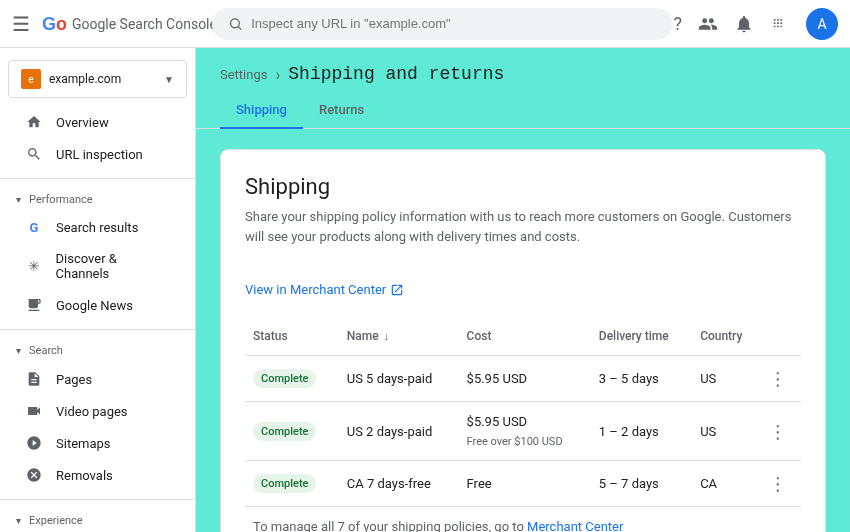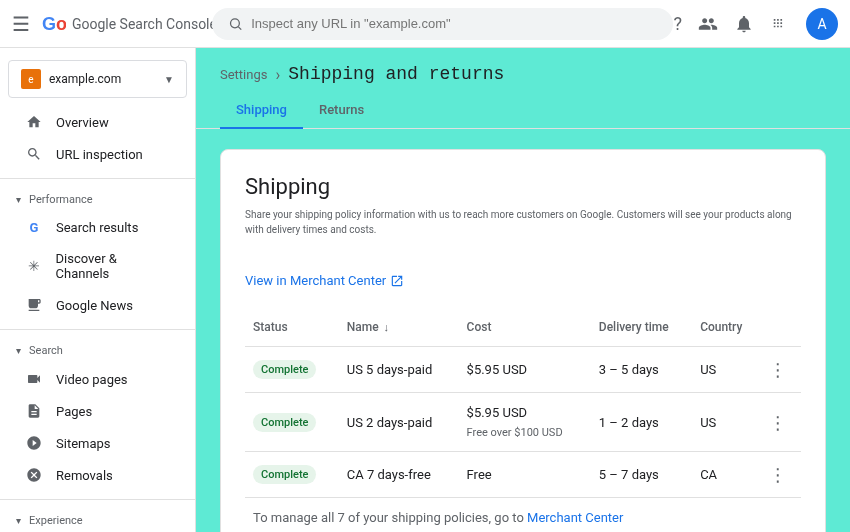--- a/index.html
+++ b/index.html
@@ -81,21 +81,21 @@
     }
     .tab.active { color: #1a73e8; border-bottom-color: #1a73e8; }
 
     
     .content { padding: 20px 24px; }
     .card {
       border: 1px solid #e0e0e0; border-radius: 8px; padding: 24px;
       background: #fff;
     }
     .card-title { font-size: 22px; font-weight: 400; color: #202124; margin-bottom: 8px; }
-    .card-desc { font-size: 10px; color: #5f6368; line-height: 1.5; margin-bottom: 20px; }
+    .card-desc { font-size: 13px; color: #5f6368; line-height: 1.5; margin-bottom: 20px; }
     
     .card-actions {
       display: flex; align-items: center; justify-content: space-between; margin-bottom: 20px;
     }
     .add-btn {
       display: flex; align-items: center; gap: 6px; padding: 8px 16px;
       border: 1px solid #dadce0; border-radius: 4px; background: #fff;
       cursor: pointer; font-size: 13px; color: #202124;
     }
     .view-link {
@@ -229,32 +229,32 @@
   <hr class="divider">
 
   <div class="nav-section">
     <div class="nav-section-header">
       <span class="chevron">▾</span>
       <span>Search</span>
     </div>
     <div class="nav-item">
       <span class="nav-icon">
         <svg width="16" height="16" viewBox="0 0 24 24" fill="#5f6368">
+            <path d="M14 2H6c-1.1 0-2 .9-2 2v16c0 1.1.9 2 2 2h12c1.1 0 2-.9 2-2V8l-6-6zm2 16H8v-2h8v2zm0-4H8v-2h8v2zm-3-5V3.5L18.5 9H13z"></path>
+          </svg>
+      </span>
+      <span class="nav-item-label">Pages</span>
+    </div>
+    <div class="nav-item">
+      <span class="nav-icon">
+        <svg width="16" height="16" viewBox="0 0 24 24" fill="#5f6368">
             <path d="M17 10.5V7c0-.55-.45-1-1-1H4c-.55 0-1 .45-1 1v10c0 .55.45 1 1 1h12c.55 0 1-.45 1-1v-3.5l4 4v-11l-4 4z"></path>
           </svg>
       </span>
       <span class="nav-item-label">Video pages</span>
-    </div>
-    <div class="nav-item">
-      <span class="nav-icon">
-        <svg width="16" height="16" viewBox="0 0 24 24" fill="#5f6368">
-            <path d="M14 2H6c-1.1 0-2 .9-2 2v16c0 1.1.9 2 2 2h12c1.1 0 2-.9 2-2V8l-6-6zm2 16H8v-2h8v2zm0-4H8v-2h8v2zm-3-5V3.5L18.5 9H13z"></path>
-          </svg>
-      </span>
-      <span class="nav-item-label">Pages</span>
     </div>
     <div class="nav-item">
       <span class="nav-icon">
         <svg width="16" height="16" viewBox="0 0 24 24" fill="#5f6368">
             <path d="M12 2C6.48 2 2 6.48 2 12s4.48 10 10 10 10-4.48 10-10S17.52 2 12 2zm-2 14.5v-9l6 4.5-6 4.5z"></path>
           </svg>
       </span>
       <span class="nav-item-label">Sitemaps</span>
     </div>
     <div class="nav-item">

